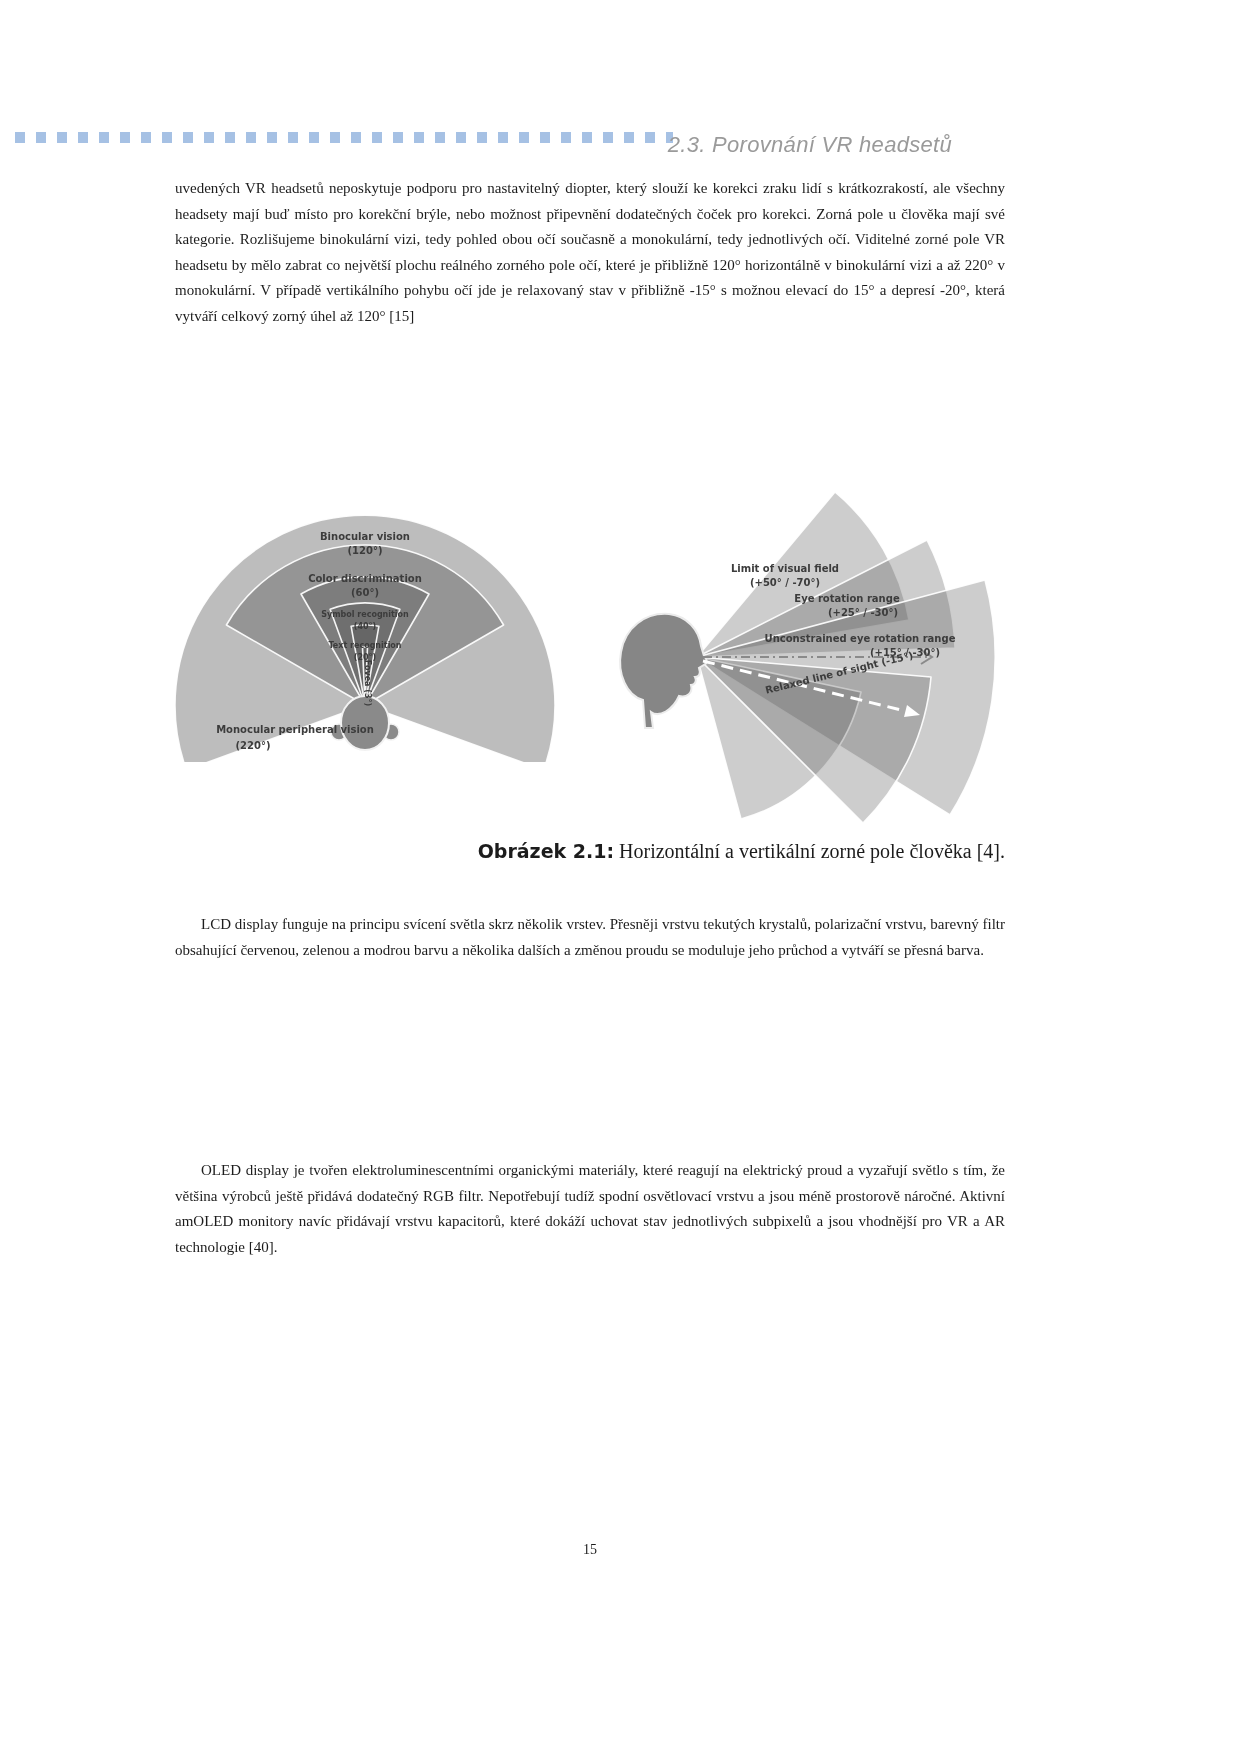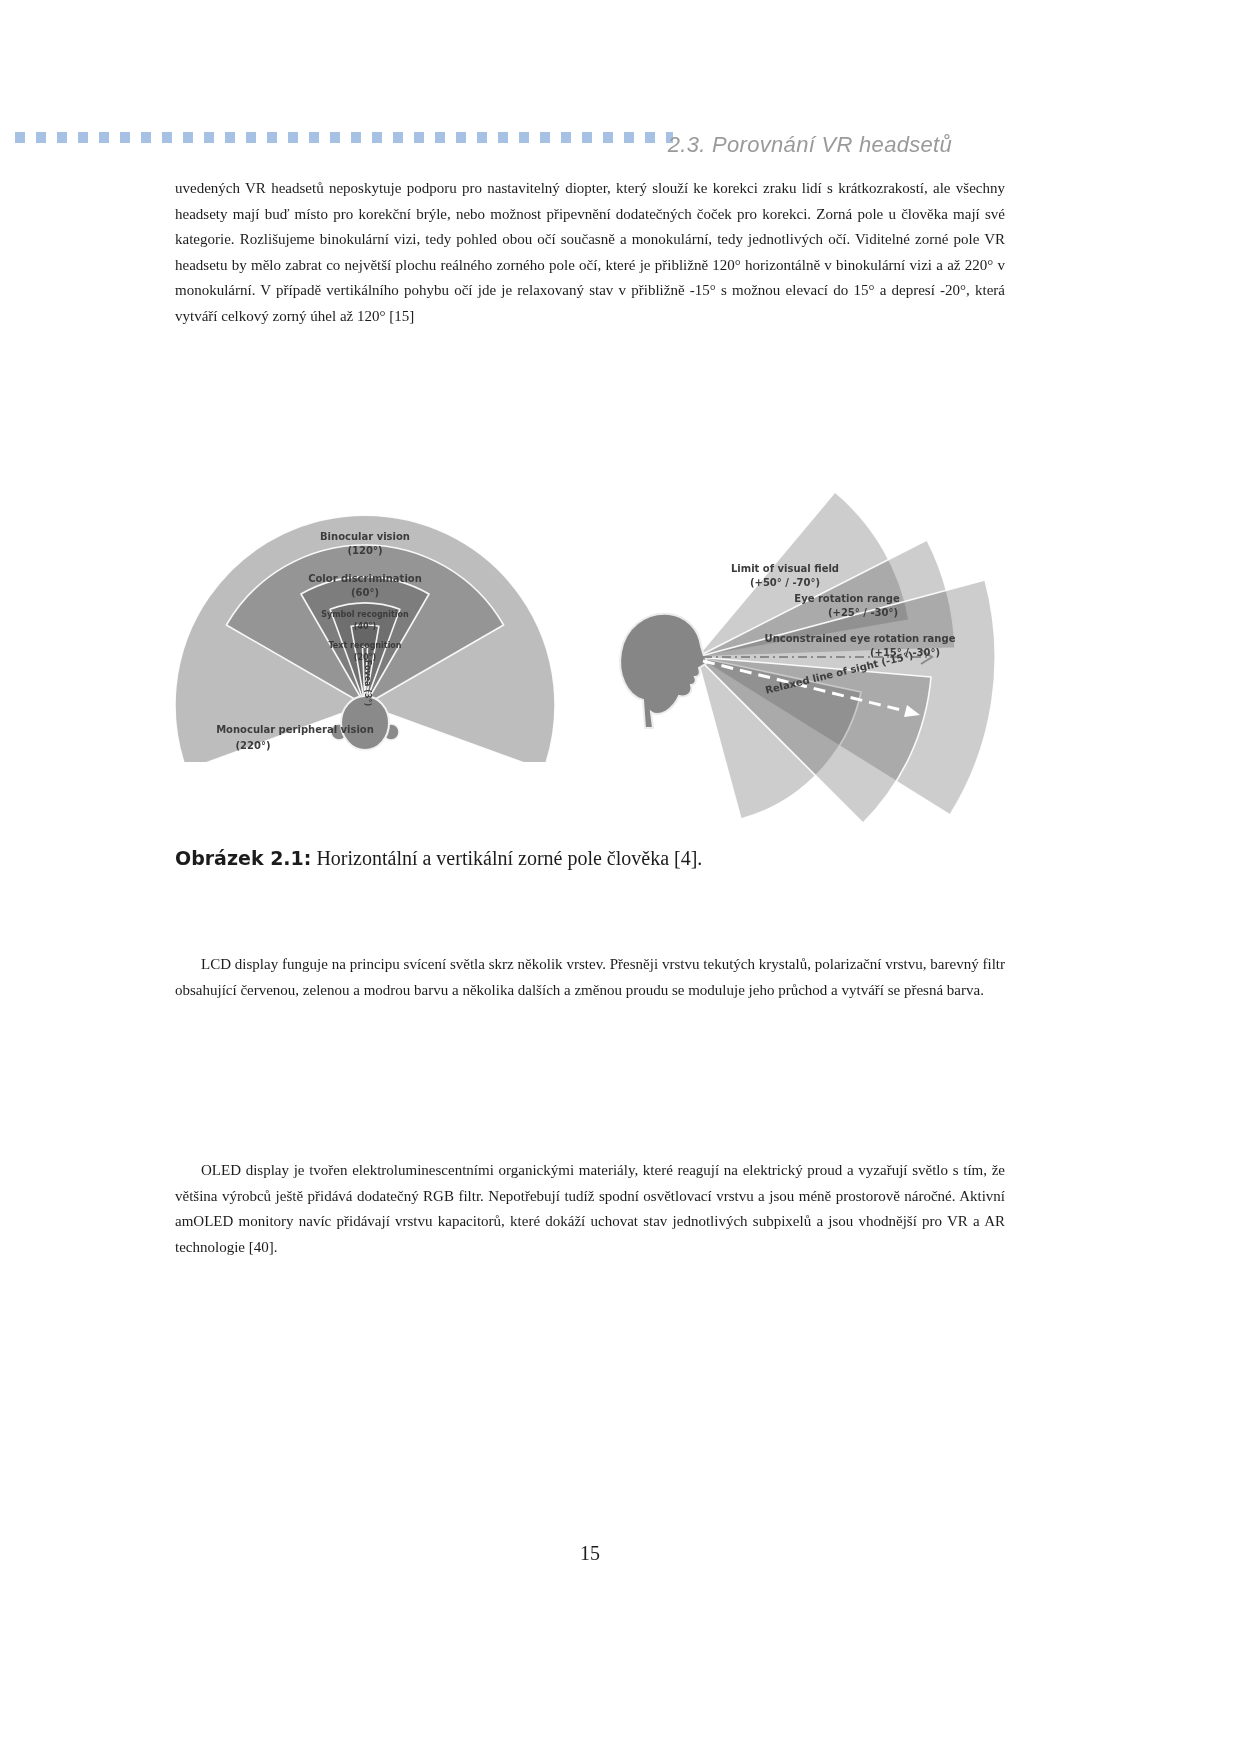--- a/index.html
+++ b/index.html
@@ -8,35 +8,35 @@
   
   #header-rule{position:absolute;left:15px;top:132px;width:658px;height:11px;
     background:repeating-linear-gradient(to right,#a6c1e4 0px,#a6c1e4 10px,transparent 10px,transparent 21px);}
   #header-title{position:absolute;top:119px;right:288px;font-family:"Liberation Sans",sans-serif;
     font-style:italic;font-size:22px;color:#9a9a9a;letter-spacing:0.3px;white-space:nowrap;margin-top:13px;}
   
   .para{position:absolute;left:175px;width:830px;font-size:15px;line-height:25.5px;
     text-align:justify;color:#1c1c1c;}
   .para.indent{text-indent:26px;}
   #para-intro{top:176px;}
-  #para-lcd{top:952px;}
+  #para-lcd{top:912px;}
   #para-oled{top:1158px;}
   #para-micro{top:1334px;}
   #para-qled{top:1474px;}
   
   #figure{position:absolute;left:175px;top:460px;width:830px;height:370px;}
   #fig-left{position:absolute;left:0px;top:40px;}
   #fig-right{position:absolute;left:432px;top:0px;}
   .svg-label{font-family:"DejaVu Sans",sans-serif;font-size:10px;font-weight:600;fill:#3c3c3c;}
   .svg-label-sm{font-family:"DejaVu Sans",sans-serif;font-size:8px;font-weight:600;fill:#3c3c3c;}
   .sector{fill:rgba(90,90,90,0.40);stroke:rgba(255,255,255,0.92);stroke-width:1.6;stroke-linejoin:round;}
   .sector-r{fill:rgba(90,90,90,0.30);stroke:rgba(255,255,255,0.92);stroke-width:1.6;stroke-linejoin:round;}
-  #caption{position:absolute;left:175px;top:840px;width:830px;text-align:left;font-size:20px;color:#1c1c1c;margin-top:7px;}
+  #caption{position:absolute;left:175px;top:840px;width:830px;text-align:right;font-size:20px;color:#1c1c1c;}
   #caption .cap-label{font-family:"DejaVu Sans",sans-serif;font-weight:bold;font-size:19px;}
-  #page-number{position:absolute;left:175px;top:1542px;width:830px;text-align:center;font-size:20px;color:#1c1c1c;}
+  #page-number{position:absolute;left:175px;top:1542px;width:830px;text-align:center;font-size:14px;color:#1c1c1c;}
 </style>
 </head>
 <body>
 
 <div id="page">
 
   <div id="header-rule"></div>
   <div id="header-title">2.3. Porovnání VR headsetů</div>
 
   <div class="para" id="para-intro">uvedených VR headsetů neposkytuje podporu pro nastavitelný diopter, který slouží ke korekci zraku lidí s krátkozrakostí, ale všechny headsety mají buď místo pro korekční brýle, nebo možnost připevnění dodatečných čoček pro korekci. Zorná pole u člověka mají své kategorie. Rozlišujeme binokulární vizi, tedy pohled obou očí současně a monokulární, tedy jednotlivých očí. Viditelné zorné pole VR headsetu by mělo zabrat co největší plochu reálného zorného pole očí, které je přibližně 120° horizontálně v binokulární vizi a až 220° v monokulární. V případě vertikálního pohybu očí jde je relaxovaný stav v přibližně -15° s možnou elevací do 15° a depresí -20°, která vytváří celkový zorný úhel až 120° [15]</div>

